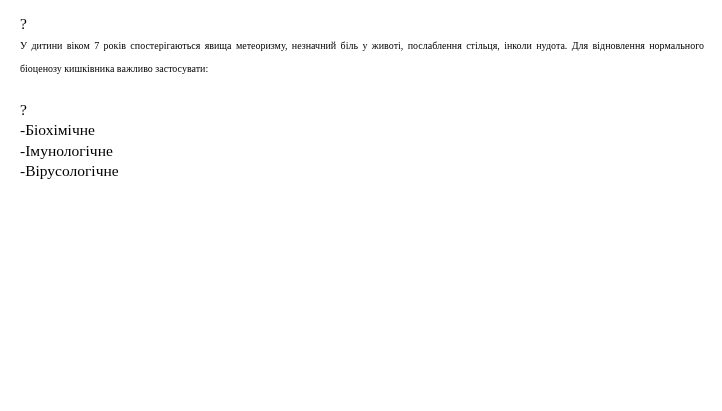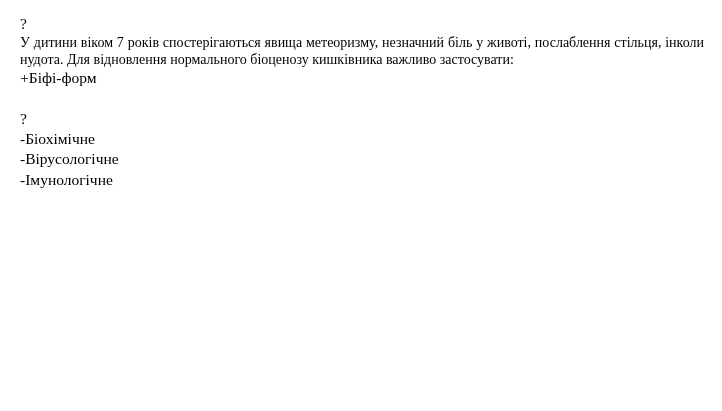--- a/index.html
+++ b/index.html
@@ -21,22 +21,22 @@
     padding: 14px 18px 0 20px;
   }
   .question-block {
     margin-bottom: 0;
   }
   .q-marker {
     font-size: 15.5px;
     line-height: 20px;
   }
   .q-stem {
-    font-size: 14px;
-    line-height: 17px;
+    font-size: 10px;
+    line-height: 23px;
     text-align: justify;
     text-justify: inter-word;
     margin: 0;
   }
   .answers {
     margin: 0;
     padding: 0;
     list-style: none;
   }
   .answers li {
@@ -50,28 +50,27 @@
 </style>
 </head>
 <body>
 
 <div class="page">
 
   <div class="question-block">
     <div class="q-marker">?</div>
     <p class="q-stem">У дитини віком 7 років спостерігаються явища метеоризму, незначний біль у животі, послаблення стільця, інколи нудота. Для відновлення нормального біоценозу кишківника важливо застосувати:</p>
     <ul class="answers">
-      <li>+Біфі-форм</li>
     </ul>
   </div>
 
   <div class="spacer"></div>
 
   <div class="question-block">
     <div class="q-marker">?</div>
     <ul class="answers">
       <li>-Біохімічне</li>
+      <li>-Імунологічне</li>
       <li>-Вірусологічне</li>
-      <li>-Імунологічне</li>
     </ul>
   </div>
 
 </div>
 
 </body></html>

